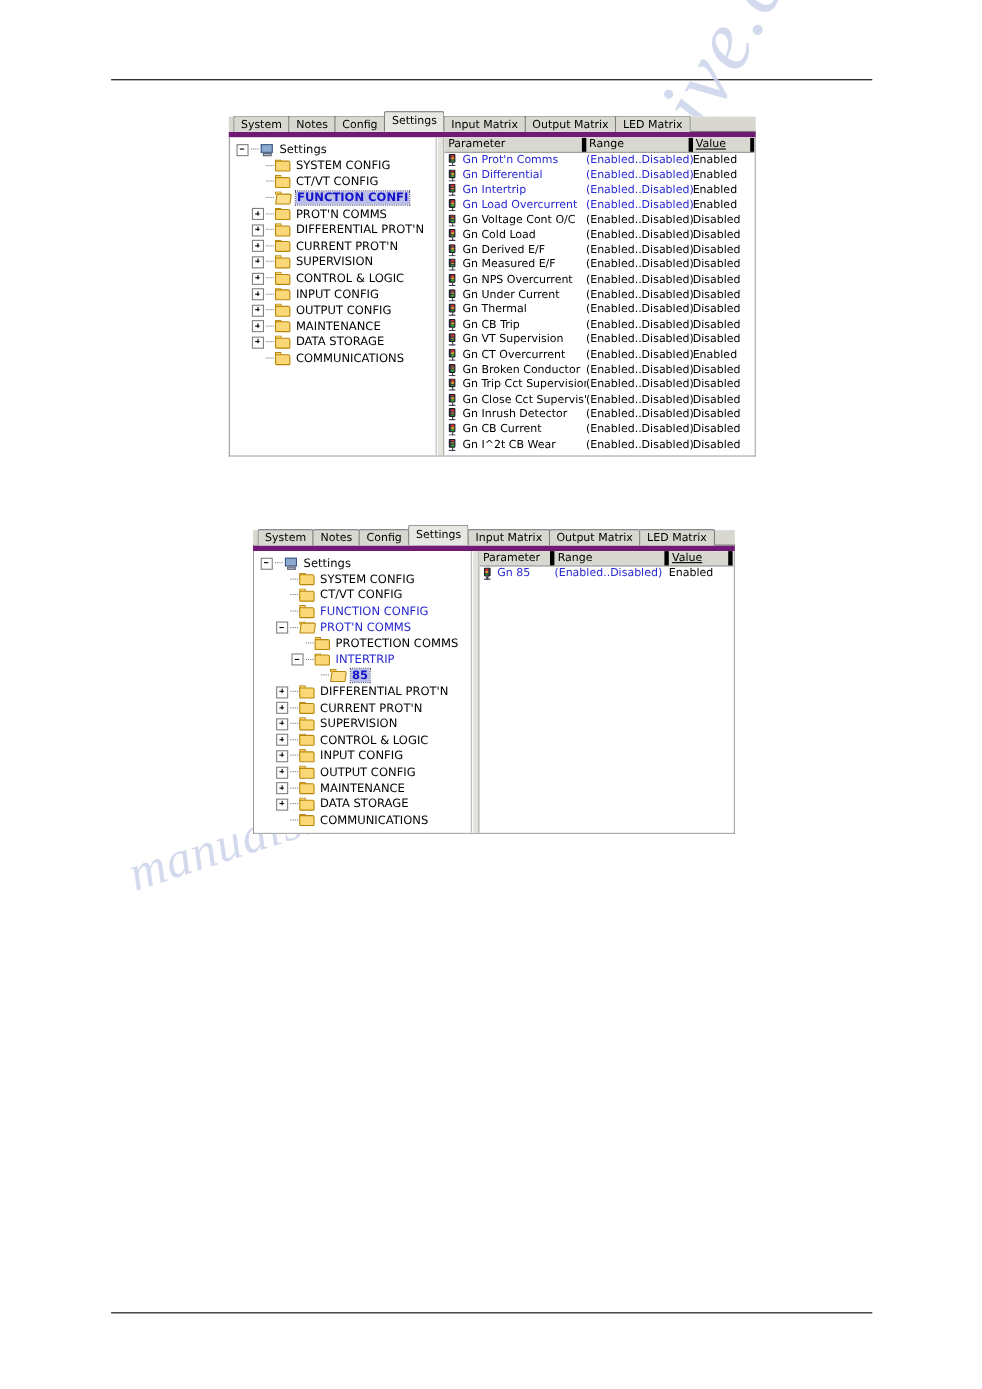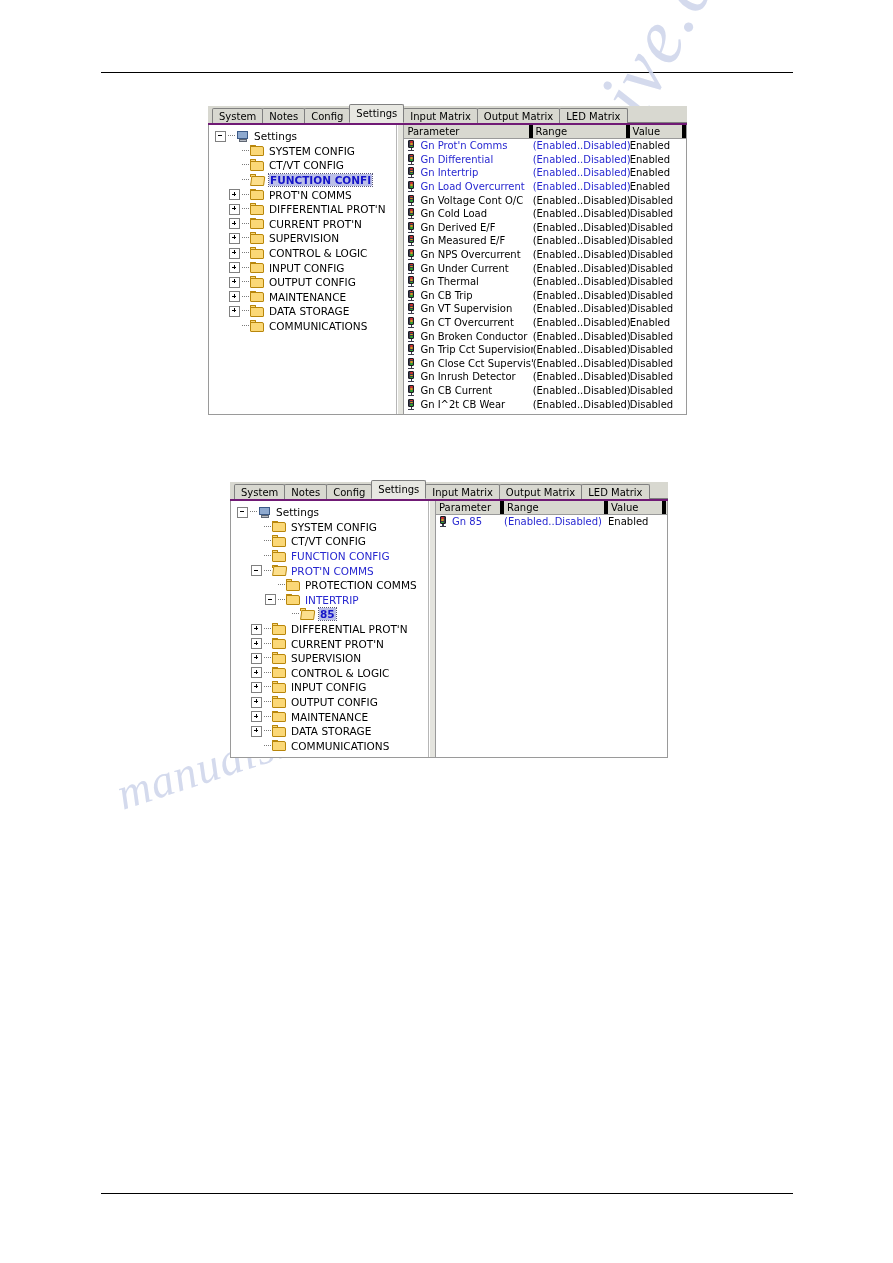--- a/index.html
+++ b/index.html
@@ -66,21 +66,21 @@
     background: #ffffff;
     font-family: "DejaVu Sans", sans-serif;
     box-sizing: border-box;
   }
 
   
   .tabstrip {
     position: relative;
     height: 19px;
     background: #d8d8d0;
-    border-bottom: 2px solid #701a75;
+    border-bottom: 5px solid #701a75;
     display: flex;
     align-items: flex-end;
     padding-left: 4px;
     box-sizing: border-box;
   }
   .tab {
     position: relative;
     height: 15px;
     line-height: 15px;
     padding: 0 6px;
@@ -270,21 +270,21 @@
     position: relative;
     line-height: 13px;
     padding-left: 3px;
     border-right: 4px solid #000000;
     box-sizing: border-box;
     overflow: hidden;
     white-space: nowrap;
   }
   .col-param { width: 132px; }
   .col-range { width: 100px; }
-  .col-value { width: 58px; }
+  .col-value { width: 58px; text-decoration: underline; }
 
   .growlist { position: relative; }
   .grow {
     display: flex;
     align-items: center;
     height: 13.6px;
     font-size: 10px;
     white-space: nowrap;
   }
   .grow .cparam {

